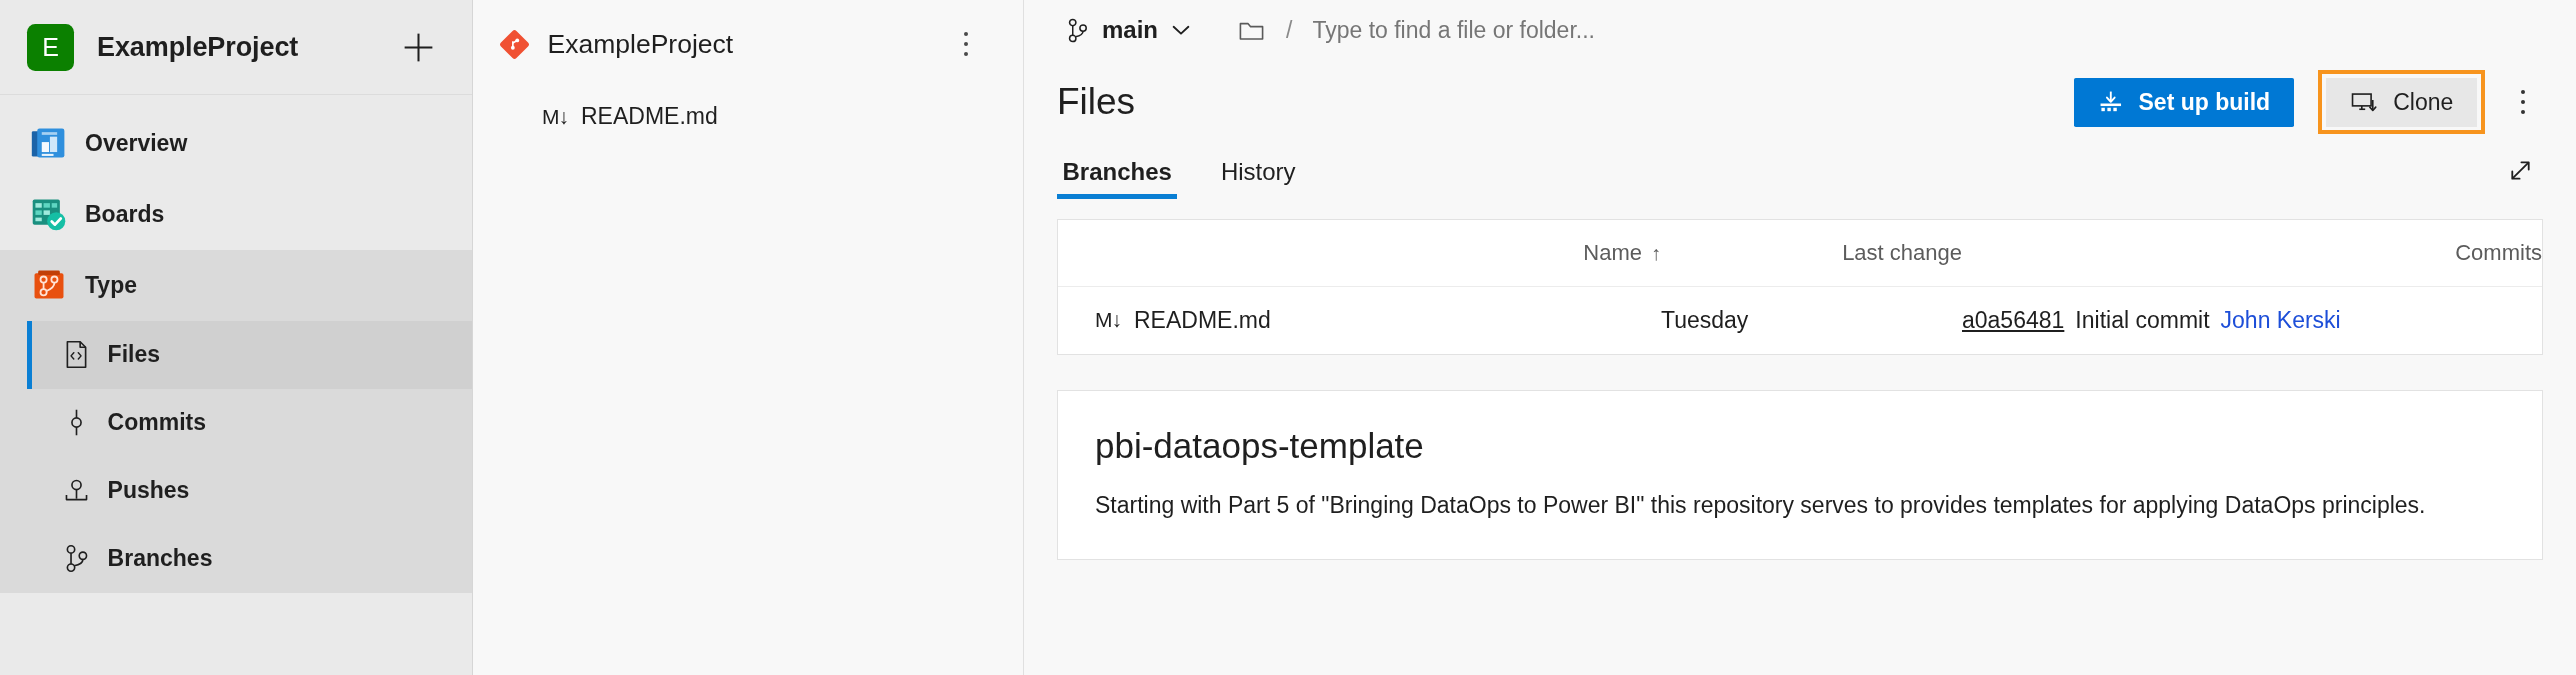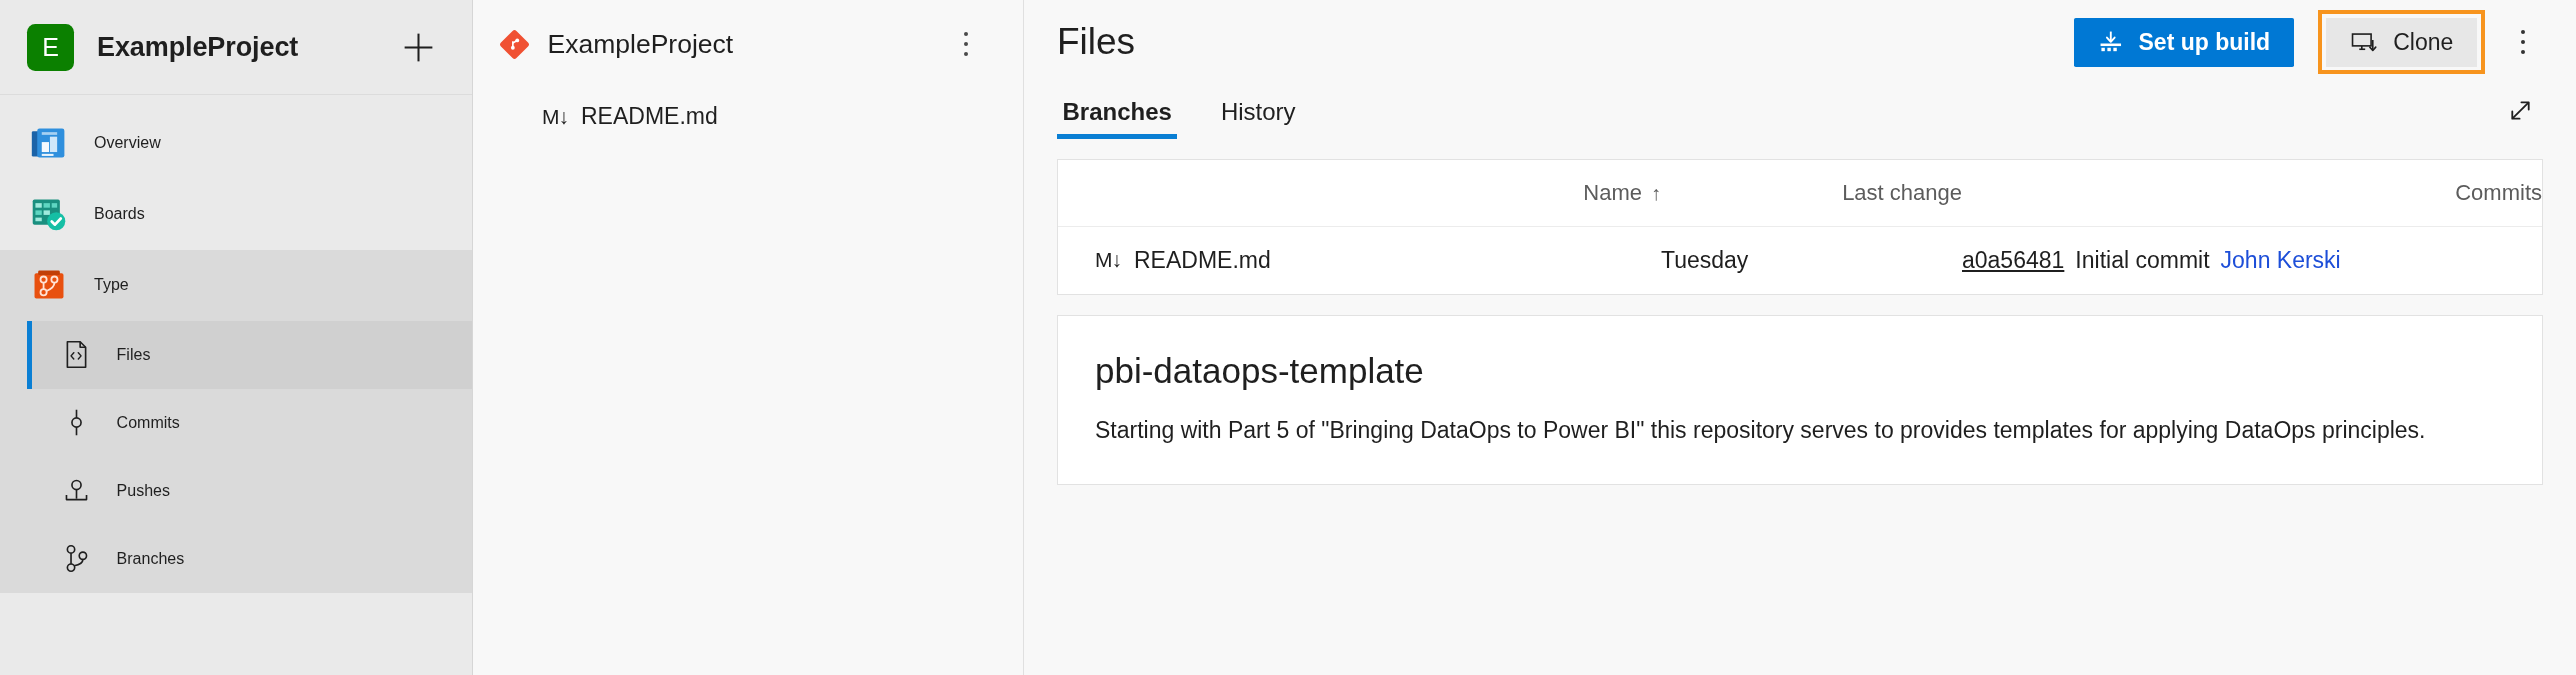--- a/index.html
+++ b/index.html
@@ -57,24 +57,25 @@
   .nav { padding-top: 12.8px; }
   .nav-item {
     height: 71px;
     display: flex;
     align-items: center;
     padding-left: 27px;
     cursor: pointer;
     position: relative;
   }
   .nav-item .nav-label {
-    margin-left: 23px;
-    font-size: 16px;
+    margin-left: 14px;
+    font-size: 23px;
     color: #1f1f1f;
     white-space: nowrap;
+    font-weight: bold;
   }
   .nav-item.selected { background: #d0d0d0; }
   .nav-item.selected::before {
     content: "";
     position: absolute;
     left: 0; top: 0; bottom: 0;
     width: 4.6px;
     background: #0a7fd4;
   }
   .nav-group { background: #dadada; }
@@ -263,21 +264,21 @@
   .sort-arrow { margin-left: 9px; font-size: 20px; }
   .commit-hash {
     color: #1f1f1f;
     text-decoration: underline;
     cursor: pointer;
   }
   .commit-msg { margin-left: 11px; }
   .commit-author { margin-left: 11px; color: #1d4ed8; }
   .cell-file { display: flex; align-items: center; }
 
-  .readme-card { margin-top: 20px; padding: 35px 37px 37px 37px; }
+  .readme-card { margin-top: 35px; padding: 35px 37px 37px 37px; }
   .readme-title { font-size: 35px; font-weight: 400; margin-bottom: 22px; }
   .readme-body { font-size: 23px; line-height: 1.5; color: #1f1f1f; max-width: 1488px; }
 
   svg { display: block; }
 </style>
 </head>
 <body>
 
 <div class="app">
 
@@ -417,20 +418,47 @@
     </div>
 
     <div class="tree-item">
       <span class="md-icon">M↓</span>
       <span>README.md</span>
     </div>
   </section>
 
   <main class="main">
 
+    <div class="crumb-bar">
+      <div class="branch-pick">
+        <span>
+          <svg width="27" height="27" viewBox="0 0 34 34">
+            <circle cx="11" cy="7" r="4" fill="none" stroke="#1f1f1f" stroke-width="1.9"></circle>
+            <circle cx="24" cy="14" r="4" fill="none" stroke="#1f1f1f" stroke-width="1.9"></circle>
+            <circle cx="11" cy="27" r="4" fill="none" stroke="#1f1f1f" stroke-width="1.9"></circle>
+            <line x1="11" y1="11" x2="11" y2="23" stroke="#1f1f1f" stroke-width="1.9"></line>
+            <path d="M24 18 Q24 23 14.5 25" fill="none" stroke="#1f1f1f" stroke-width="1.9"></path>
+          </svg>
+        </span>
+        <span class="branch-name">main</span>
+        <span>
+          <svg width="24" height="24" viewBox="0 0 26 26">
+            <path d="M5 9.5 L13 17 L21 9.5" fill="none" stroke="#1f1f1f" stroke-width="2" stroke-linecap="round" stroke-linejoin="round"></path>
+          </svg>
+        </span>
+      </div>
+
+      <span class="crumb-folder">
+        <svg width="29" height="29" viewBox="0 0 34 34">
+          <path d="M4 9 H13 L16 12.5 H30 V27 H4 Z" fill="none" stroke="#5a5a5a" stroke-width="1.9" stroke-linejoin="round"></path>
+        </svg>
+      </span>
+      <span class="crumb-slash">/</span>
+      <input class="crumb-search" type="text" placeholder="Type to find a file or folder..." style="">
+    </div>
 
     <div class="title-row">
       <div class="page-title">Files</div>
 
       <button class="btn-primary">
         <span>
           <svg width="25.6" height="25.6" viewBox="0 0 30 30">
             <line x1="15" y1="3" x2="15" y2="14" stroke="#ffffff" stroke-width="2.2"></line>
             <path d="M10.5 10 L15 15 L19.5 10" fill="none" stroke="#ffffff" stroke-width="2.2" stroke-linecap="round" stroke-linejoin="round"></path>
             <rect x="3" y="17" width="24" height="3" fill="#ffffff"></rect>

